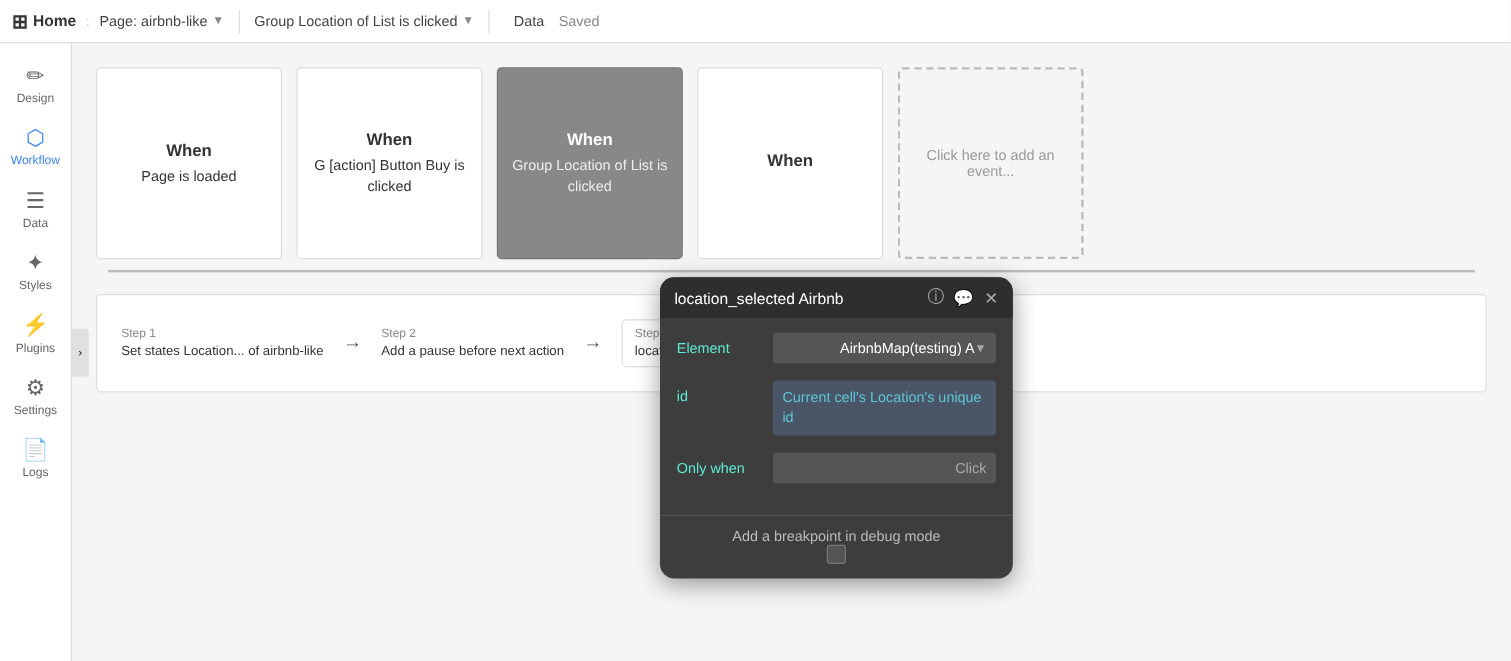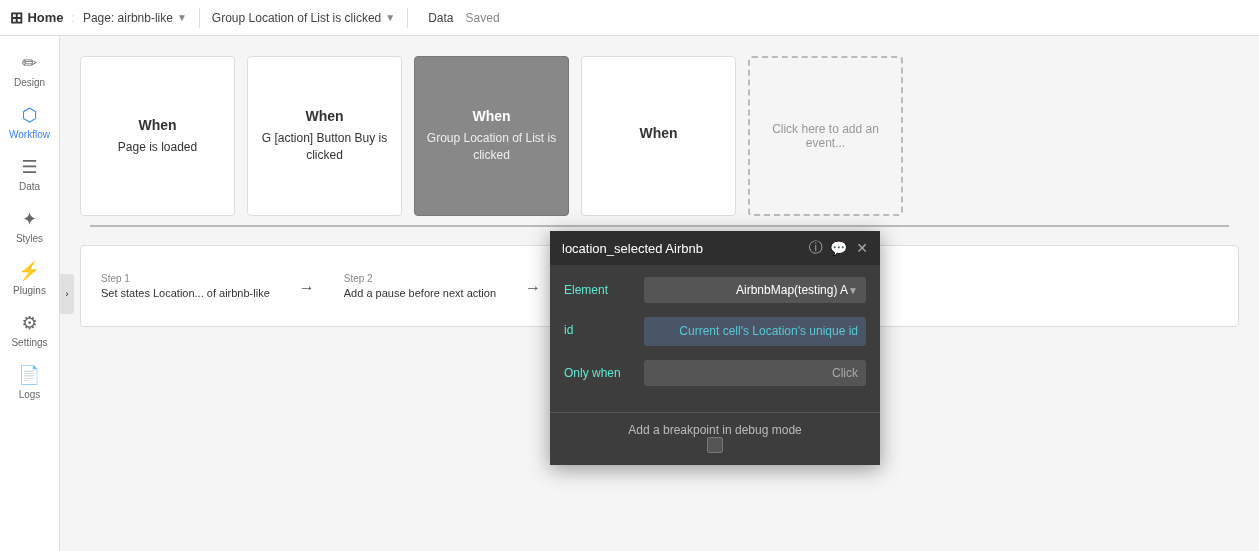--- a/index.html
+++ b/index.html
@@ -159,21 +159,21 @@
     
     .steps-area {
       background: #fff;
       border: 1px solid #ddd;
       border-radius: 4px;
       margin: 0 0 10px 0;
       padding: 16px 20px;
       min-height: 70px;
       display: flex;
       align-items: center;
-      gap: 25px;
+      gap: 12px;
     }
     .step-item {
       display: flex;
       flex-direction: column;
       font-size: 11px;
       color: #333;
       min-width: 130px;
     }
     .step-label {
       color: #888;
@@ -200,23 +200,23 @@
       font-size: 11px;
       color: #999;
       cursor: pointer;
     }
 
     
     .popup-panel {
       position: absolute;
       top: 195px;
       left: 490px;
-      width: 330px;
+      width: 294px;
       background: #3d3d3d;
-      border-radius: 0;
+      border-radius: 12px;
       box-shadow: 0 4px 20px rgba(0,0,0,0.4);
       z-index: 100;
       overflow: hidden;
     }
     .popup-header {
       display: flex;
       align-items: center;
       justify-content: space-between;
       background: #2e2e2e;
       padding: 8px 12px;

